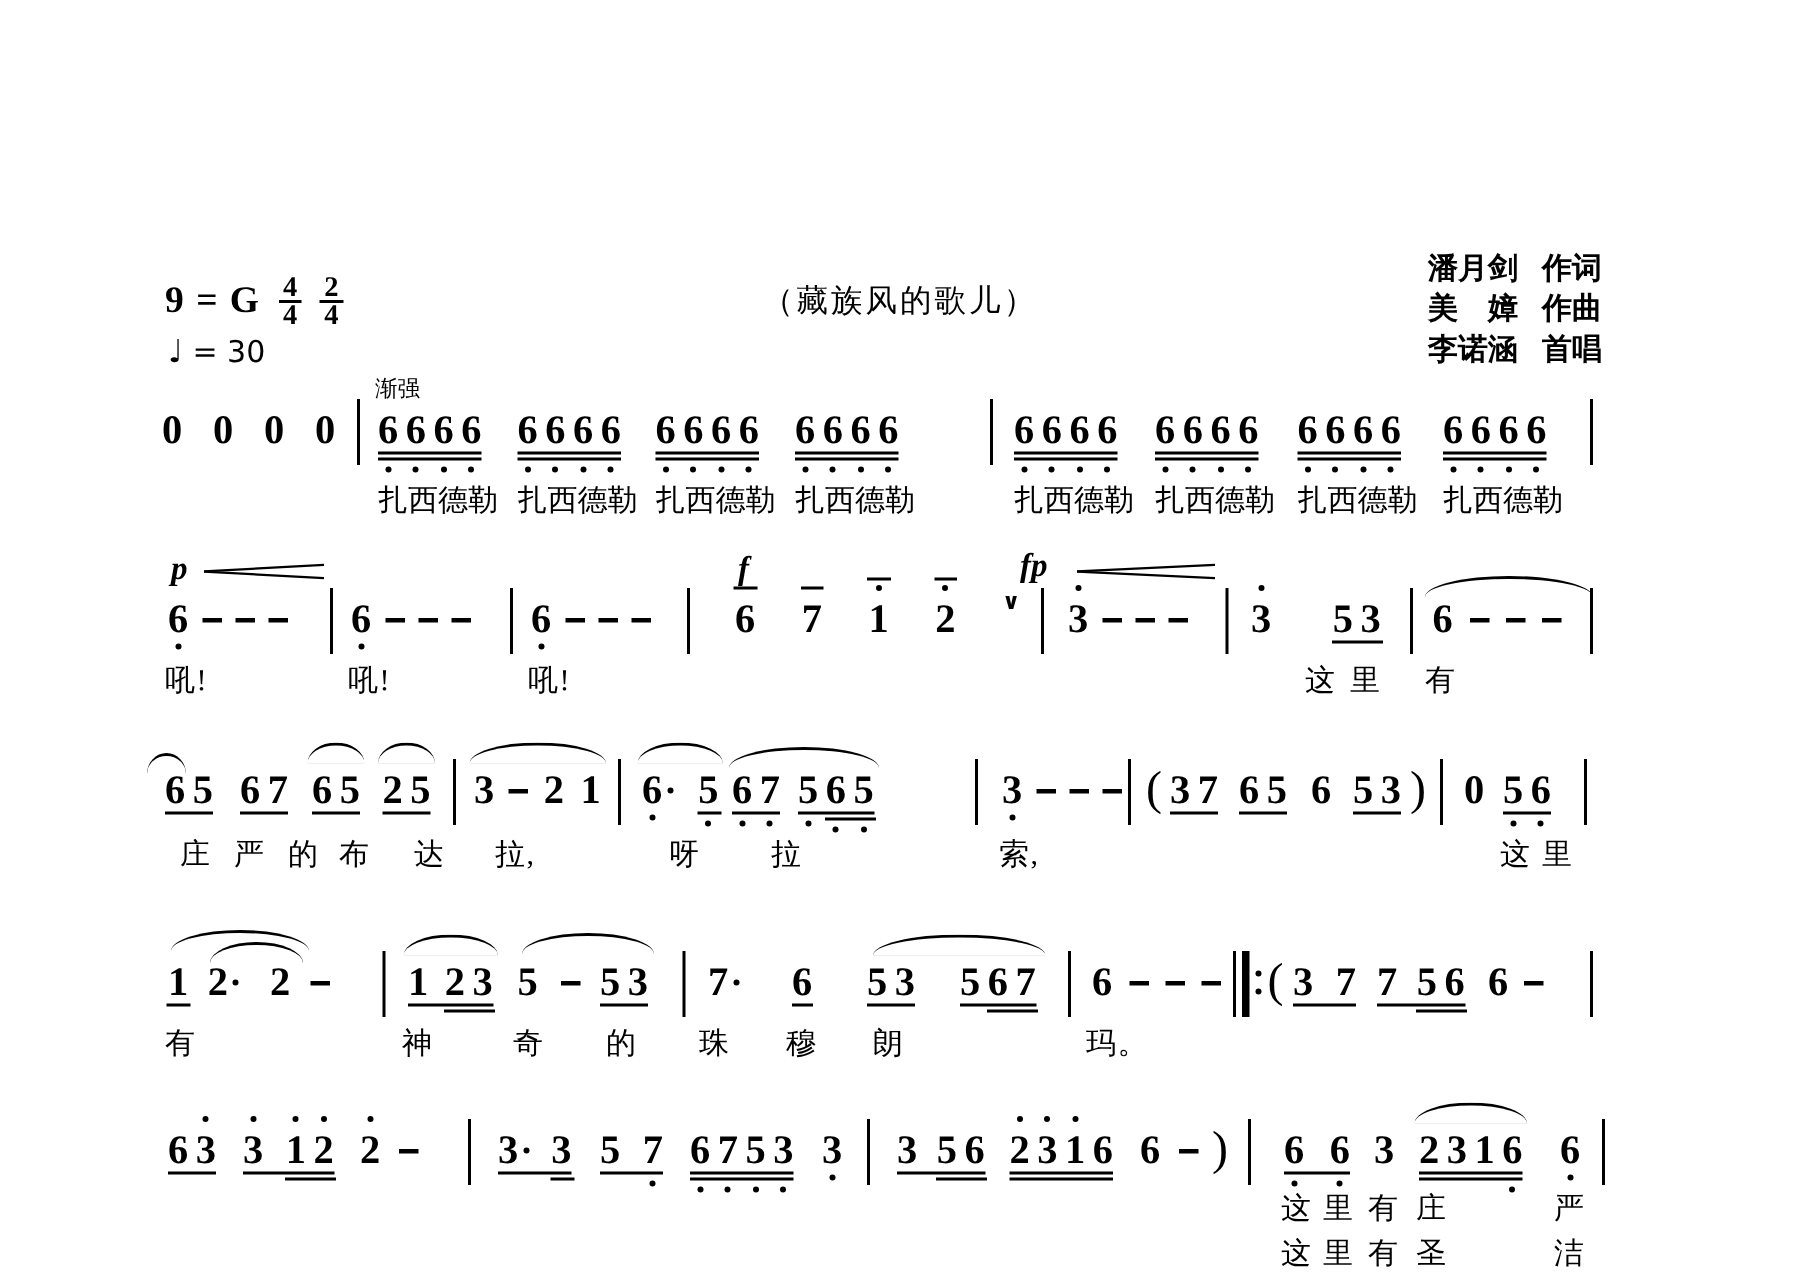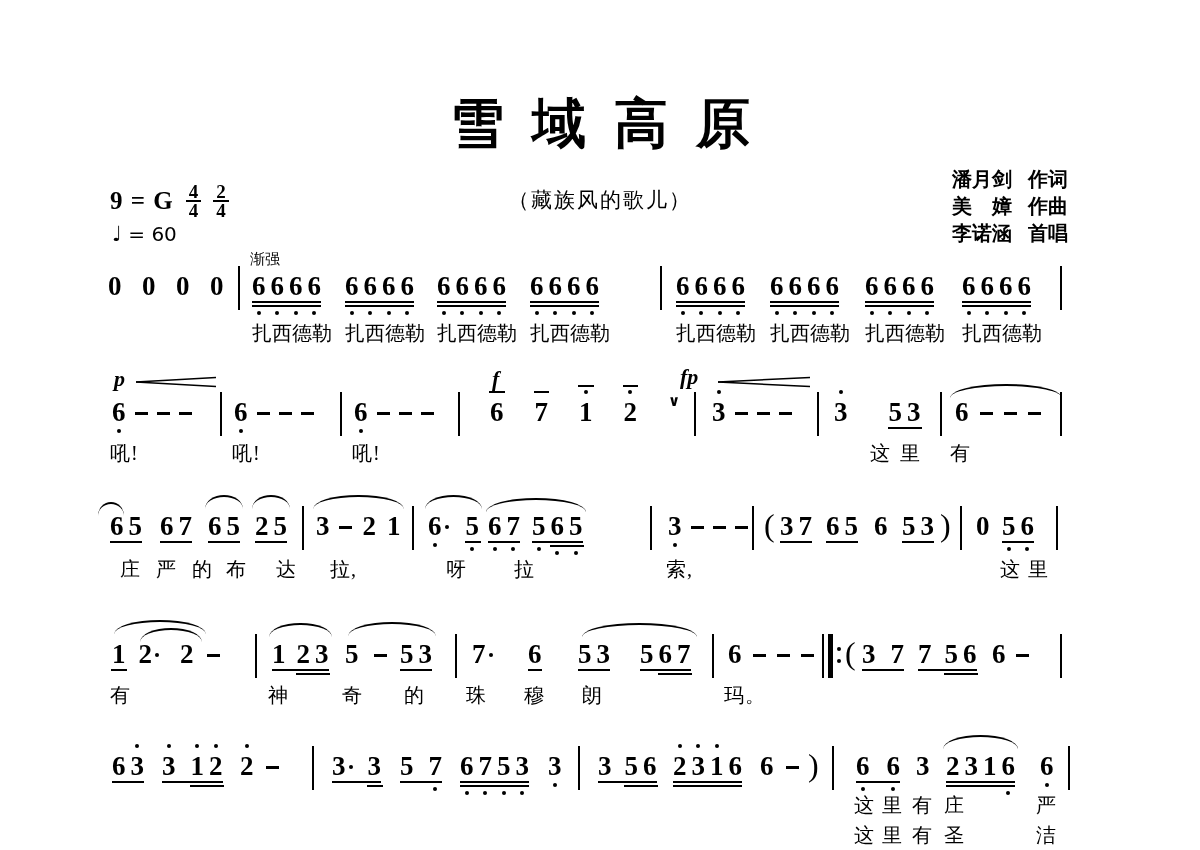--- a/index.html
+++ b/index.html
@@ -49,41 +49,40 @@
   .lyric { position:absolute; font-size:20px; letter-spacing:1px; white-space:nowrap; }
   .lyric.just { display:flex; justify-content:space-between; letter-spacing:0; }
   .dyn { position:absolute; font-style:italic; font-weight:bold; font-size:22px; }
   .dynlabel { position:absolute; font-size:15px; }
   .cresc { position:absolute; }
 </style>
 </head>
 <body>
 
 <div id="sheet">
-  <div id="title" class="abs">雪域高原</div>
   <div id="subtitle" class="abs">（藏族风的歌儿）</div>
   <div id="credits" class="abs">
       <div class="credit-line"><span class="credit-name">潘月剑</span><span class="credit-role">作词</span></div>
       <div class="credit-line"><span class="credit-name">美　嫜</span><span class="credit-role">作曲</span></div>
       <div class="credit-line"><span class="credit-name">李诺涵</span><span class="credit-role">首唱</span></div>
     </div>
   <div id="keybox" class="abs">
     <span id="keytext">9 = G</span>
   <span class="frac">
         <span class="num">4</span>
         <span class="den">4</span>
       </span>
       <span class="frac">
         <span class="num">2</span>
         <span class="den">4</span>
       </span>
     </div>
   <div id="tempo" class="abs">
     <span class="nq">♩</span>
-    <span>= 60</span>
+    <span>= 30</span>
   </div>
   <div id="score">
       <div class="mline" style="top: 272px;">
         <div class="tok" style="left: 108px;">
           <div class="chrow">
             <span class="ch" style="margin-left: 0px;">0</span>
           </div>
         </div>
         <div class="tok" style="left: 142px;">
           <div class="chrow">

